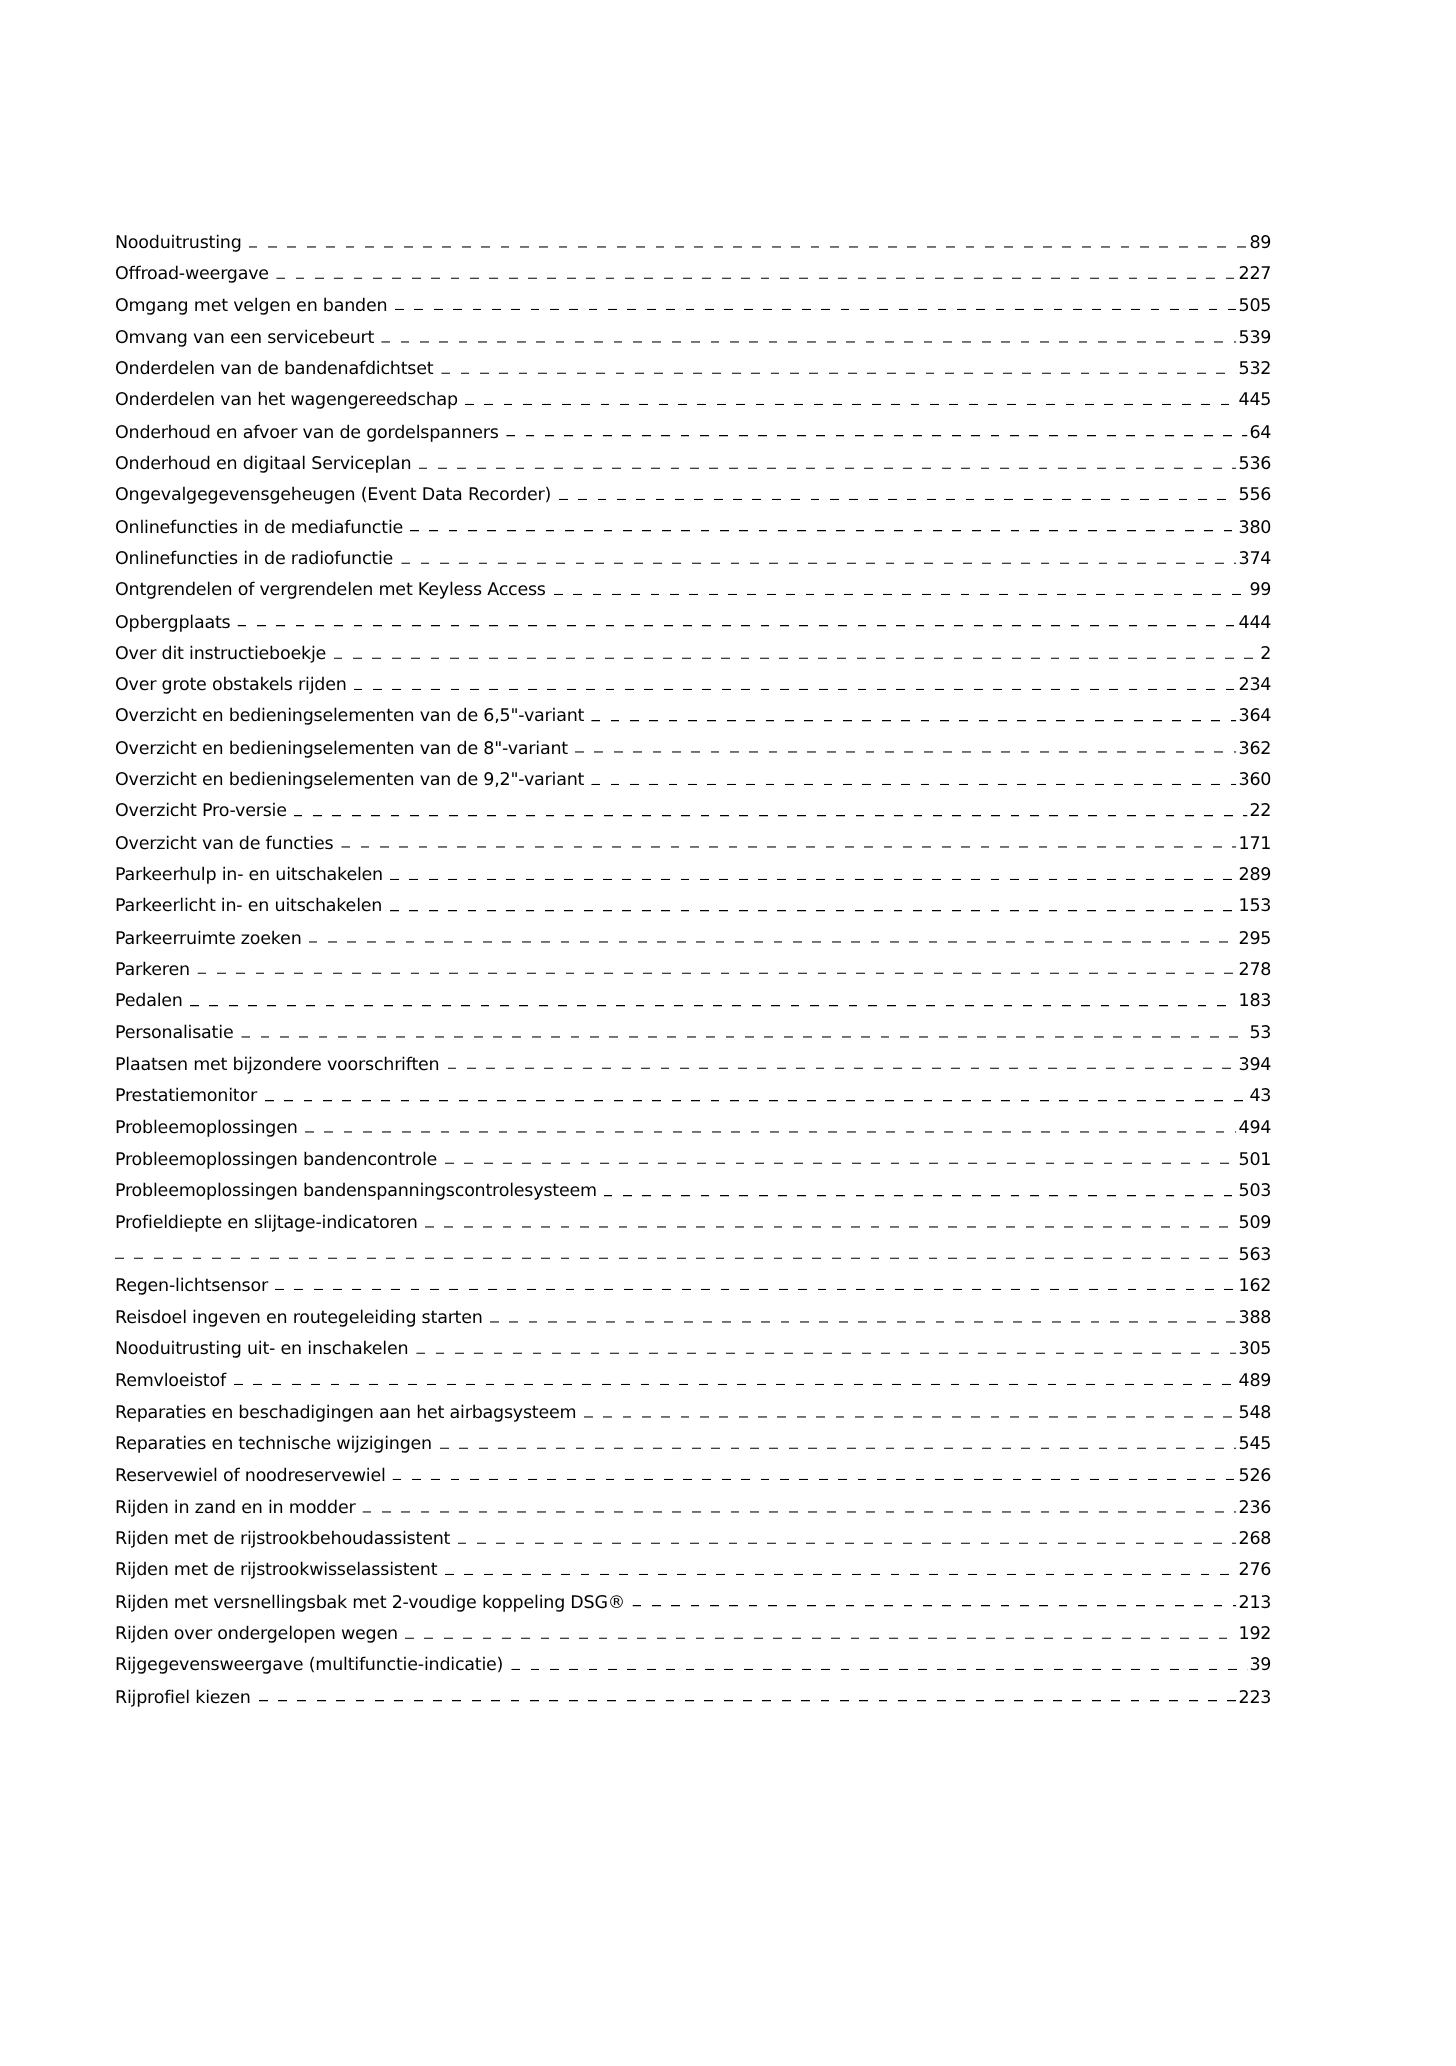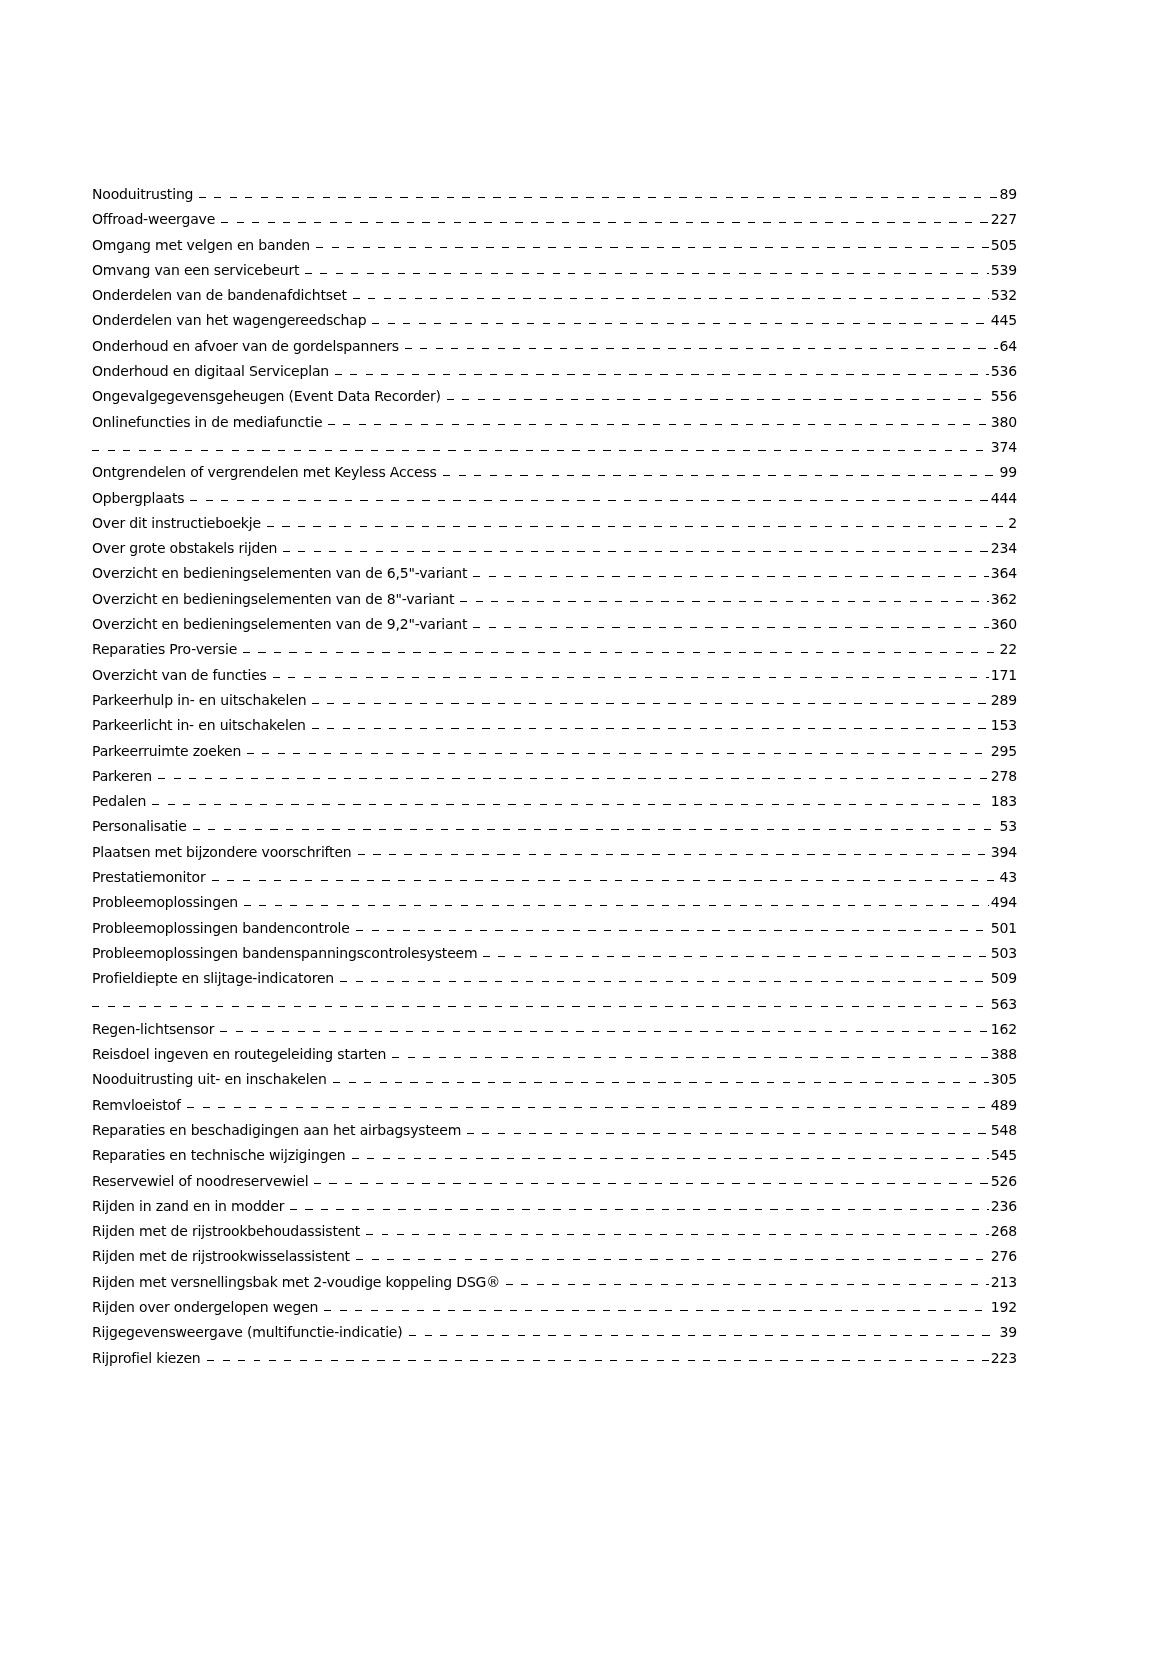--- a/index.html
+++ b/index.html
@@ -123,20 +123,21 @@
         <span class="entry-title">Ongevalgegevensgeheugen (Event Data Recorder)</span>
         <span class="entry-leader"></span>
         <span class="entry-page">556</span>
       </li>
       <li class="index-entry">
         <span class="entry-title">Onlinefuncties in de mediafunctie</span>
         <span class="entry-leader"></span>
         <span class="entry-page">380</span>
       </li>
       <li class="index-entry">
+        <span class="entry-title">Onlinefuncties in de radiofunctie</span>
         <span class="entry-leader"></span>
         <span class="entry-page">374</span>
       </li>
       <li class="index-entry">
         <span class="entry-title">Ontgrendelen of vergrendelen met Keyless Access</span>
         <span class="entry-leader"></span>
         <span class="entry-page">99</span>
       </li>
       <li class="index-entry">
         <span class="entry-title">Opbergplaats</span>
@@ -162,21 +163,21 @@
         <span class="entry-title">Overzicht en bedieningselementen van de 8"-variant</span>
         <span class="entry-leader"></span>
         <span class="entry-page">362</span>
       </li>
       <li class="index-entry">
         <span class="entry-title">Overzicht en bedieningselementen van de 9,2"-variant</span>
         <span class="entry-leader"></span>
         <span class="entry-page">360</span>
       </li>
       <li class="index-entry">
-        <span class="entry-title">Reparaties Pro-versie</span>
+        <span class="entry-title">Overzicht Pro-versie</span>
         <span class="entry-leader"></span>
         <span class="entry-page">22</span>
       </li>
       <li class="index-entry">
         <span class="entry-title">Overzicht van de functies</span>
         <span class="entry-leader"></span>
         <span class="entry-page">171</span>
       </li>
       <li class="index-entry">
         <span class="entry-title">Parkeerhulp in- en uitschakelen</span>

